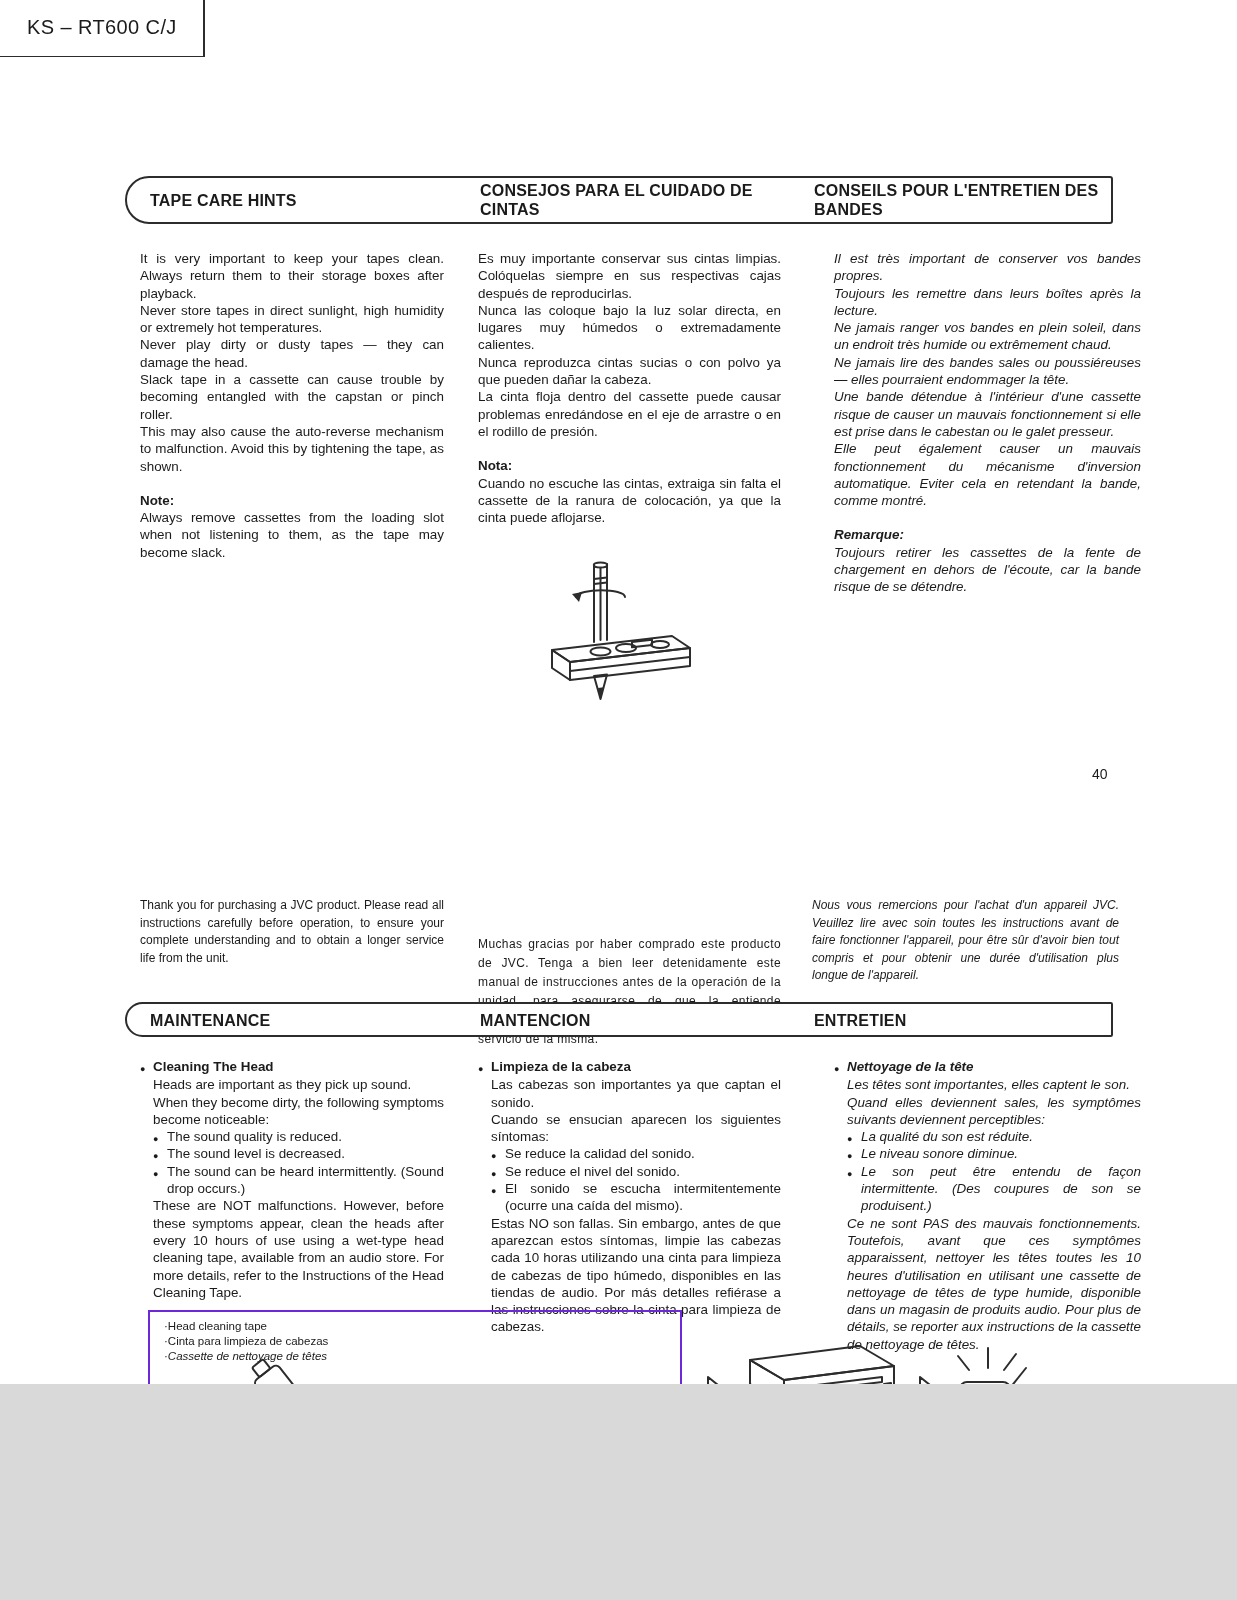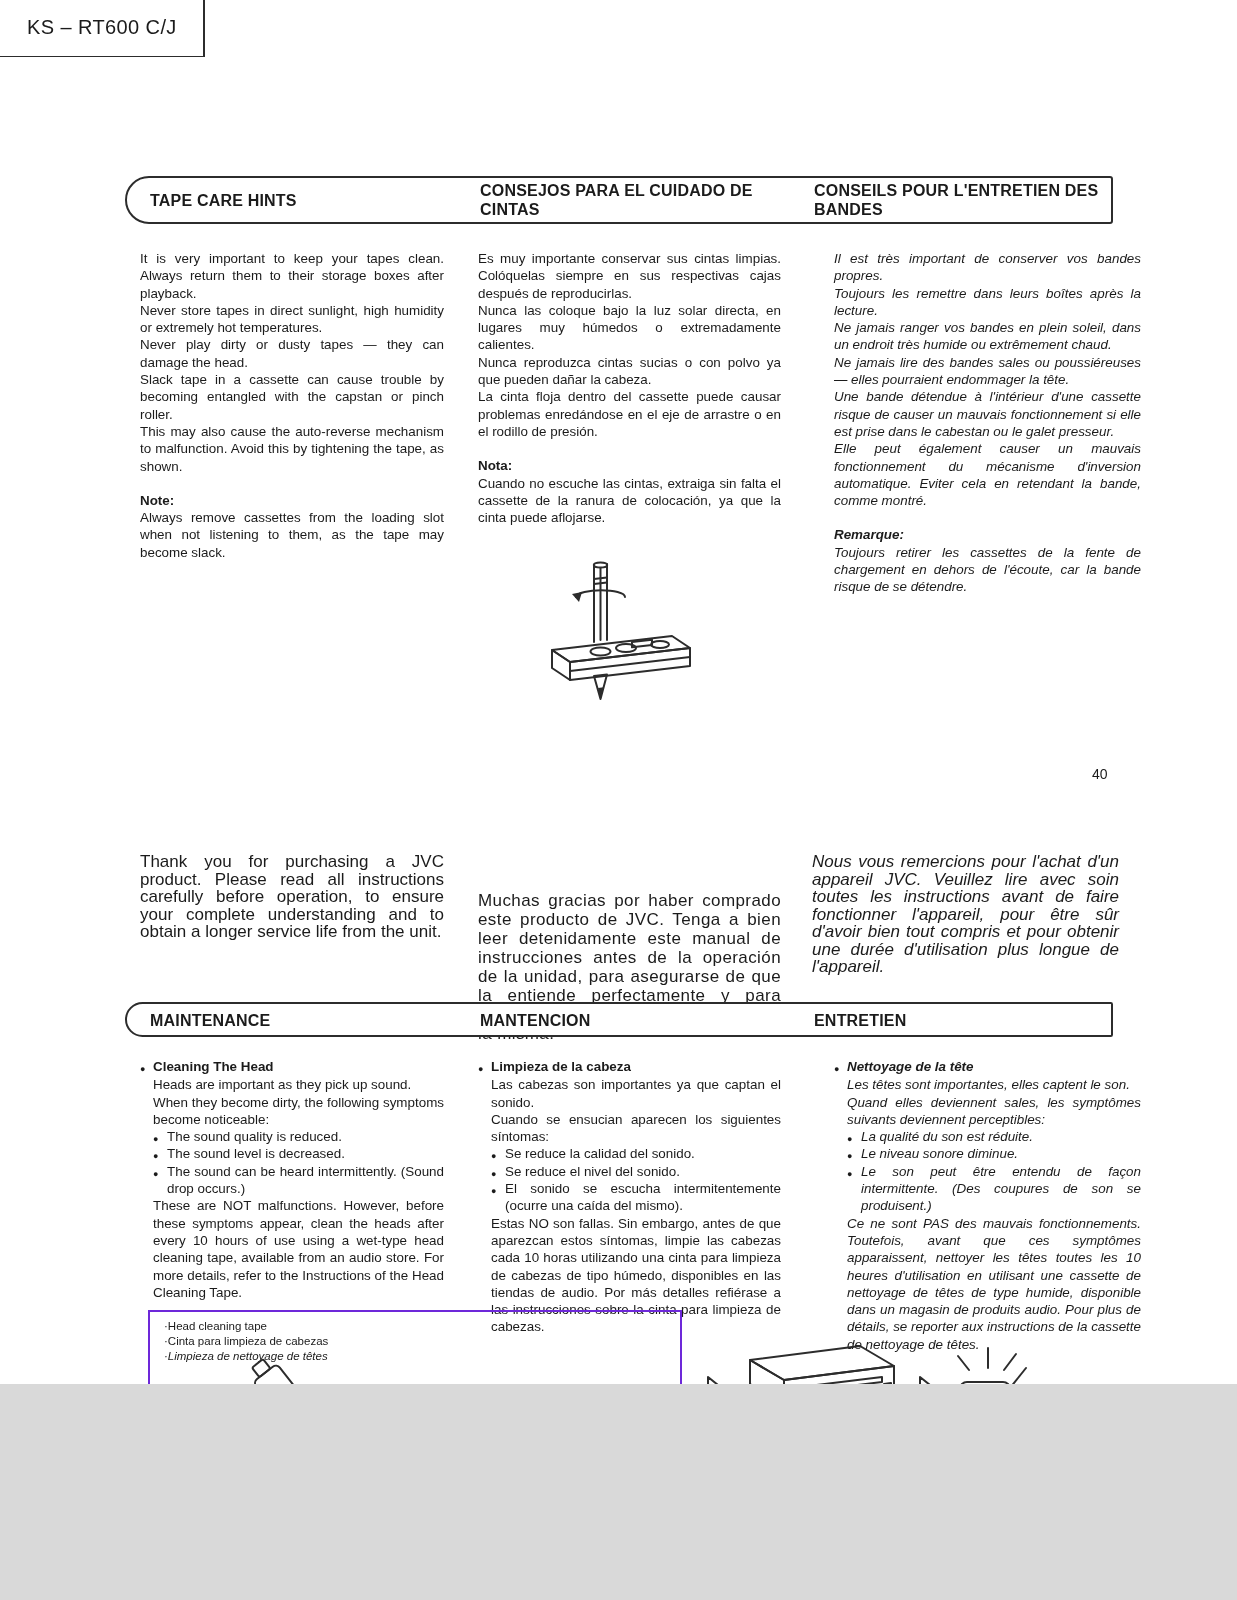--- a/index.html
+++ b/index.html
@@ -17,21 +17,21 @@
   .hdr.en { left:23px; }
   .hdr.es { left:353px; width:300px; }
   .hdr.fr { left:687px; width:290px; }
 
   .body-col { font-size:13.4px; line-height:17.3px; text-align:justify; }
   .body-col p { margin:0; }
   .fr-col { font-style:italic;margin-left:22px; }
   .note { margin-top:17px; }
   .note-label { font-weight:bold; }
 
-  .intro-col { font-size:17px; line-height:17.5px; text-align:justify; }
+  .intro-col { font-size:12px; line-height:17.5px; text-align:justify;margin-top:44px; }
   .intro-col.es { line-height:19px; letter-spacing:.4px; }
   .intro-col.fr { font-style:italic; }
 
   .m-title { font-weight:bold; position:relative; padding-left:13px; }
   .m-body { margin-left:13px; margin-top:1px; }
   .m-bullets { list-style:none; margin:0; }
   .m-bullets li, .m-title { }
   .m-bullets li { position:relative; padding-left:14px; }
   .m-title::before, .m-bullets li::before { content:"●"; position:absolute; left:0; top:3px; font-size:9px; }
 
@@ -179,21 +179,21 @@
         <li>Le son peut être entendu de façon intermittente. (Des coupures de son se produisent.)</li>
       </ul>
       <p>Ce ne sont PAS des mauvais fonctionnements. Toutefois, avant que ces symptômes apparaissent, nettoyer les têtes toutes les 10 heures d'utilisation en utilisant une cassette de nettoyage de têtes de type humide, disponible dans un magasin de produits audio. Pour plus de détails, se reporter aux instructions de la cassette de nettoyage de têtes.</p>
     </div>
   </div>
 
   <div class="abs fig-box">
     <div class="fig-labels">
       <div>·Head cleaning tape</div>
       <div>·Cinta para limpieza de cabezas</div>
-      <div>·Limpieza de nettoyage de têtes</div>
+      <div>·Cassette de nettoyage de têtes</div>
     </div>
     <svg style="position:absolute;left:8px;top:46px;" width="516" height="130" viewBox="0 0 516 130">
       <g class="ink">
 
         <g transform="rotate(-38 120 30)">
           <rect x="104" y="10" width="30" height="38" rx="5"></rect>
           <rect x="112" y="-2" width="14" height="12" rx="2"></rect>
         </g>
         <path d="M97,56 l-7,12"></path>
         <circle cx="88" cy="72" r="1.8" fill="#2c2c2c" stroke="none"></circle>

